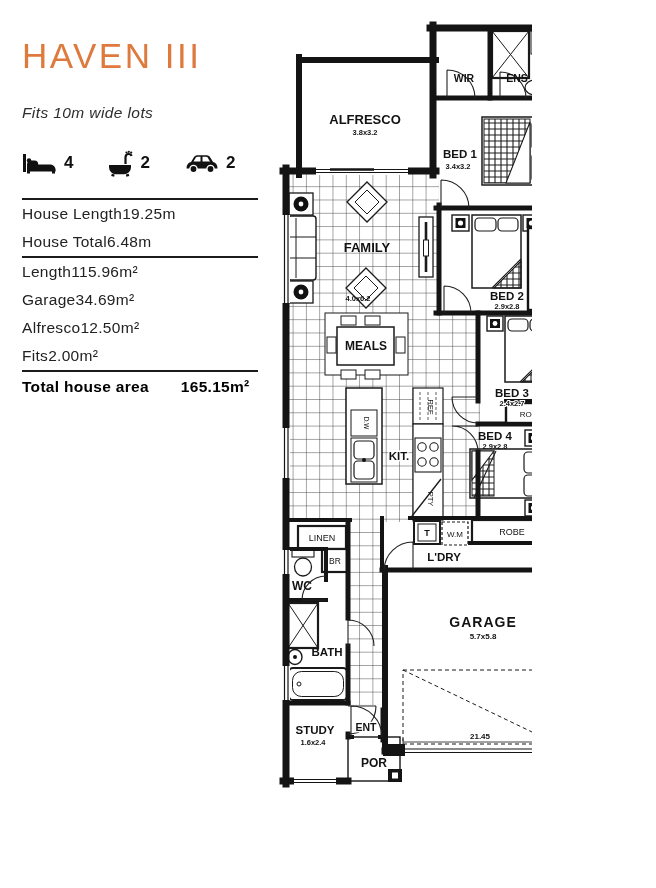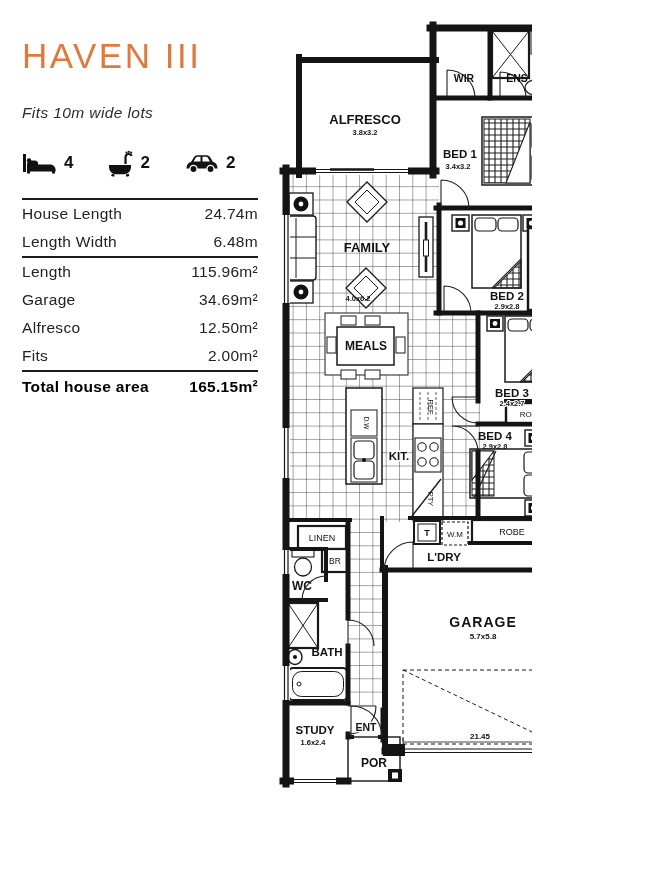--- a/index.html
+++ b/index.html
@@ -7,24 +7,24 @@
         font-family:"Liberation Sans",sans-serif;color:#1c1c1c;}
   
   #left-panel{position:absolute;left:22px;top:36px;width:240px;}
   #page-title{font-size:35px;font-weight:400;letter-spacing:2.5px;color:#DE7A3D;margin:0 0 0 0;}
   #subtitle{font-style:italic;font-size:15.5px;letter-spacing:.4px;color:#2d2d2d;margin-top:28px;}
   #features{display:flex;align-items:center;gap:34px;margin-top:26px;height:30px;}
   .feature{display:flex;align-items:center;gap:6px;}
   .feature svg{display:block;}
   .feature .count{font-size:17px;font-weight:bold;color:#111;}
   #spec-table{margin-top:20px;width:236px;font-size:15.5px;letter-spacing:.3px;}
-  .spec-row{display:flex;justify-content:space-between;align-items:center;height:28px;color:#222;}
+  .spec-row{display:flex;justify-content:flex-start;align-items:center;height:28px;color:#222;}
   .spec-row .v{text-align:right;}
   .rule{border-top:2px solid #1b1b1b;}
-  .total-row{font-weight:bold;color:#000;height:30px;}
+  .total-row{font-weight:bold;color:#000;height:30px;gap:32px;}
   
   #plan-svg{position:absolute;left:0;top:0;}
   text{font-family:"Liberation Sans",sans-serif;fill:#121212;}
   .room-name{font-weight:bold;}
   .dim{font-weight:bold;}
 </style>
 </head>
 <body>
 
 <div id="page">
@@ -64,24 +64,24 @@
           <circle cx="9.5" cy="18" r="3.6" fill="#111" stroke="#fff" stroke-width="1.4"></circle>
           <circle cx="26.5" cy="18" r="3.6" fill="#111" stroke="#fff" stroke-width="1.4"></circle>
         </svg>
         <span class="count">2</span>
       </div>
     </div>
 
     <div id="spec-table">
       <div class="spec-row rule">
         <span class="k">House Length</span>
-        <span class="v">24.74m</span>
+        <span class="v">19.25m</span>
       </div>
       <div class="spec-row">
-        <span class="k">Length Width</span>
+        <span class="k">House Total</span>
         <span class="v">6.48m</span>
       </div>
       <div class="spec-row rule">
         <span class="k">Length</span>
         <span class="v">115.96m²</span>
       </div>
       <div class="spec-row">
         <span class="k">Garage</span>
         <span class="v">34.69m²</span>
       </div>

